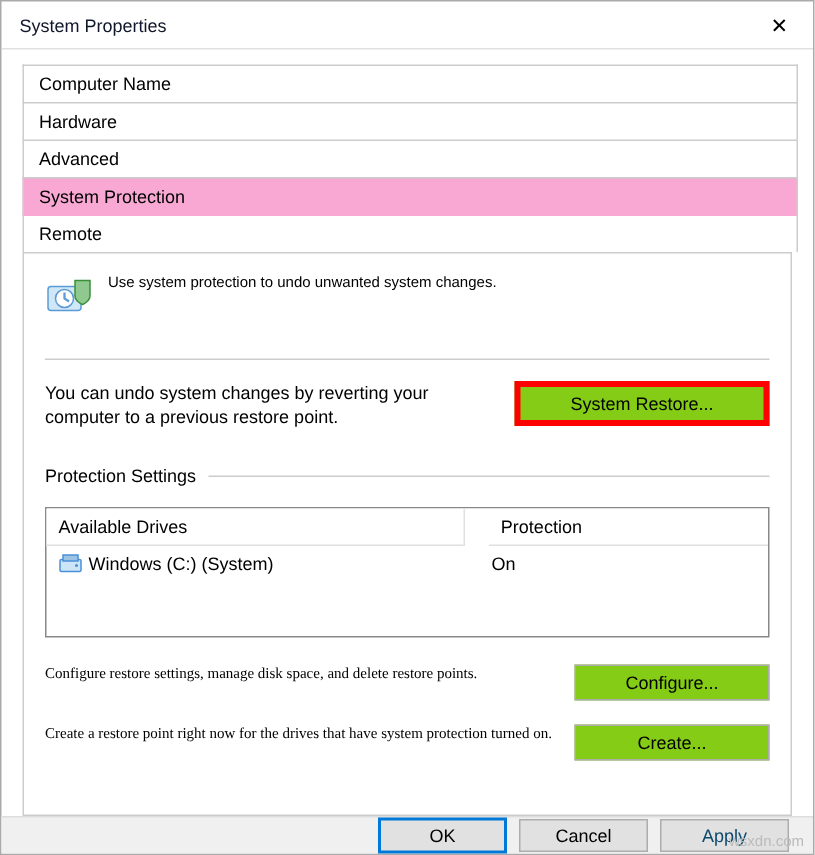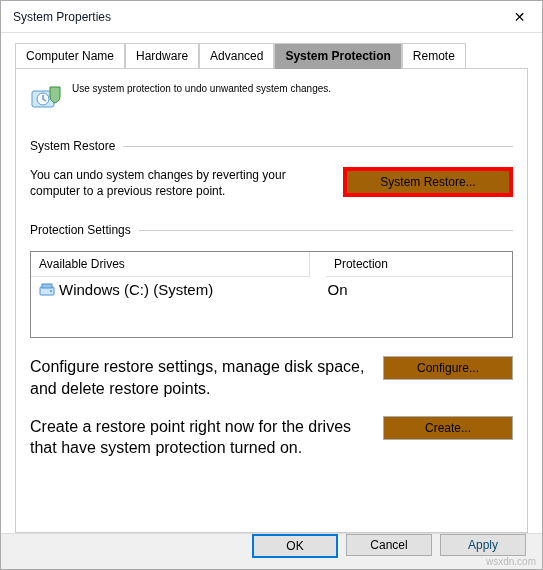--- a/index.html
+++ b/index.html
@@ -2,47 +2,47 @@
 <html><head>
   <meta charset="utf-8">
   <style>
     * { box-sizing: border-box; margin: 0; padding: 0; }
     body { font-family: "Segoe UI", Arial, sans-serif; font-size: 12px; background: #fff; color: #000; }
     .window { width: 543px; height: 570px; border: 1px solid #aaa; background: #fff; position: relative; display: flex; flex-direction: column; }
     .titlebar { height: 32px; display: flex; align-items: center; padding: 0 0 0 12px; border-bottom: 1px solid #e0e0e0; }
     .titlebar-title { font-size: 12px; color: #0f172a; }
     .close-btn { margin-left: auto; width: 45px; height: 32px; display: flex; align-items: center; justify-content: center; cursor: pointer; }
     .close-x { font-size: 14px; font-weight: 300; }
-    .tabs { display: flex; padding: 8px 10px 0 14px; margin-top: 2px; }
+    .tabs { display: flex; padding: 8px 10px 0 14px; margin-top: 2px; flex-direction: column; }
     .tab { padding: 5px 10px 5px 10px; border: 1px solid #ccc; border-bottom: none; background: #fff; font-size: 12px; cursor: pointer; position: relative; }
-    .tab.active { background: #a3a3a3; z-index: 2; padding-bottom: 6px; margin-bottom: -1px; font-weight: bold; }
+    .tab.active { background: #f9a8d4; z-index: 2; padding-bottom: 6px; margin-bottom: -1px; }
     .tab:not(.active) { background: #fff; }
     .tab-content { border: 1px solid #ccc; margin: 0 14px 0 14px; padding: 14px 14px 20px 14px; flex: 1; position: relative; }
     .intro-row { display: flex; align-items: flex-start; gap: 10px; margin-bottom: 24px; }
     .shield-icon { width: 32px; height: 32px; flex-shrink: 0; }
     .intro-text { font-size: 10px; padding-top: 0px; }
     .section-header { display: flex; align-items: center; margin: 8px 0 14px 0; }
     .section-label { font-size: 12px; padding-right: 8px; }
     .hr-line { flex: 1; border-top: 1px solid #ccc; height: 0; }
     .restore-row { display: flex; gap: 36px; align-items: flex-start; margin-bottom: 24px; }
     .restore-text { flex: 1; font-size: 12px; line-height: 1.35; }
-    .btn { border: 1px solid #adadad; background: #a16207; font-size: 12px; padding: 4px 22px; min-width: 130px; cursor: pointer; font-family: inherit; }
+    .btn { border: 1px solid #adadad; background: #84cc16; font-size: 12px; padding: 4px 22px; min-width: 130px; cursor: pointer; font-family: inherit; }
     .btn-highlight { border: 4px solid #ff0000; padding: 4px 22px; min-width: 170px; }
     .drives-table { border: 1px solid #888; width: 100%; margin-bottom: 18px; }
     .drives-header { display: flex; background: #fff; gap: 16px; }
     .drives-header > div { padding: 5px 8px; font-size: 12px; border-right: 1px solid #e0e0e0; border-bottom: 1px solid #e0e0e0; }
     .col-drive { width: 60%; }
     .col-prot { width: 40%; border-right: none !important; }
     .drives-row { display: flex; padding: 2px 0; }
-    .drives-row > div { padding: 2px 8px; font-size: 15px; display: flex; align-items: center; gap: 4px; }
+    .drives-row > div { padding: 2px 8px; font-size: 12px; display: flex; align-items: center; gap: 4px; }
     .drives-body { min-height: 60px; }
     .drive-icon { width: 16px; height: 16px; flex-shrink: 0; }
     .config-row { display: flex; gap: 12px; align-items: flex-start; margin-bottom: 16px; }
-    .config-text { flex: 1; font-size: 16px; line-height: 1.35; }
-    .dialog-buttons { height: 36px; display: flex; align-items: flex-start; justify-content: flex-end; gap: 8px; padding: 0 16px; background: #f0f0f0; border-top: 1px solid #ddd; }
+    .config-text { flex: 1; font-size: 10px; line-height: 1.35; font-family: Liberation Serif, serif; }
+    .dialog-buttons { height: 36px; display: flex; align-items: center; justify-content: flex-end; gap: 8px; padding: 0 16px; background: #f0f0f0; border-top: 1px solid #ddd; }
     .dlg-btn { min-width: 86px; padding: 3px 0; border: 1px solid #adadad; background: #e1e1e1; font-size: 12px; cursor: pointer; font-family: inherit; }
     .dlg-btn.default { border: 2px solid #0078d7; background: #e1e1e1; }
     .dlg-btn.disabled { color: #0c4a6e; }
     .watermark { position: absolute; bottom: 2px; right: 6px; font-size: 10px; color: #bbb; }
   </style>
 </head>
 <body>
 
 <div class="window">
   <div class="titlebar">
@@ -65,21 +65,20 @@
       <svg class="shield-icon" viewBox="0 0 32 32">
         <rect x="2" y="8" width="22" height="16" rx="2" fill="#d0e7f7" stroke="#5b9bd5"></rect>
         <circle cx="13" cy="16" r="6" fill="#fff" stroke="#5b9bd5"></circle>
         <path d="M13 12 L13 16 L16 18" stroke="#5b9bd5" stroke-width="1.5" fill="none"></path>
         <path d="M20 4 L30 4 L30 14 C30 18 25 20 25 20 C25 20 20 18 20 14 Z" fill="#8fc98f" stroke="#3a8f3a"></path>
       </svg>
       <div class="intro-text">Use system protection to undo unwanted system changes.</div>
     </div>
 
     <div class="section-header">
-      <span class="section-label">System Restore</span>
       <div class="hr-line"></div>
     </div>
 
     <div class="restore-row">
       <div class="restore-text">You can undo system changes by reverting your computer to a previous restore point.</div>
       <button class="btn btn-highlight">System Restore...</button>
     </div>
 
     <div class="section-header">
       <span class="section-label">Protection Settings</span>

